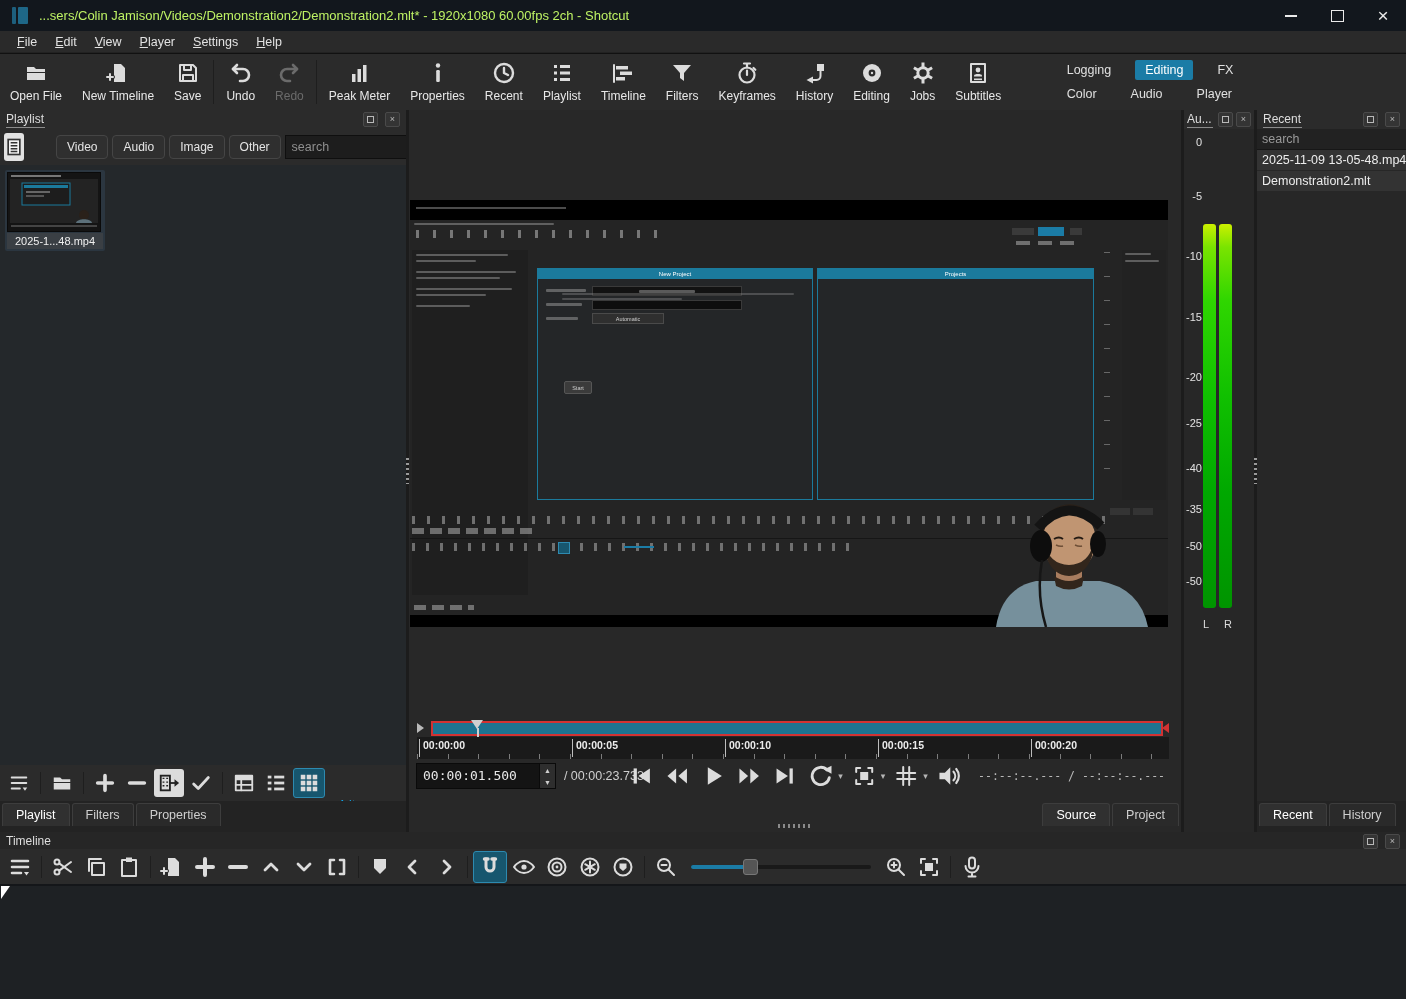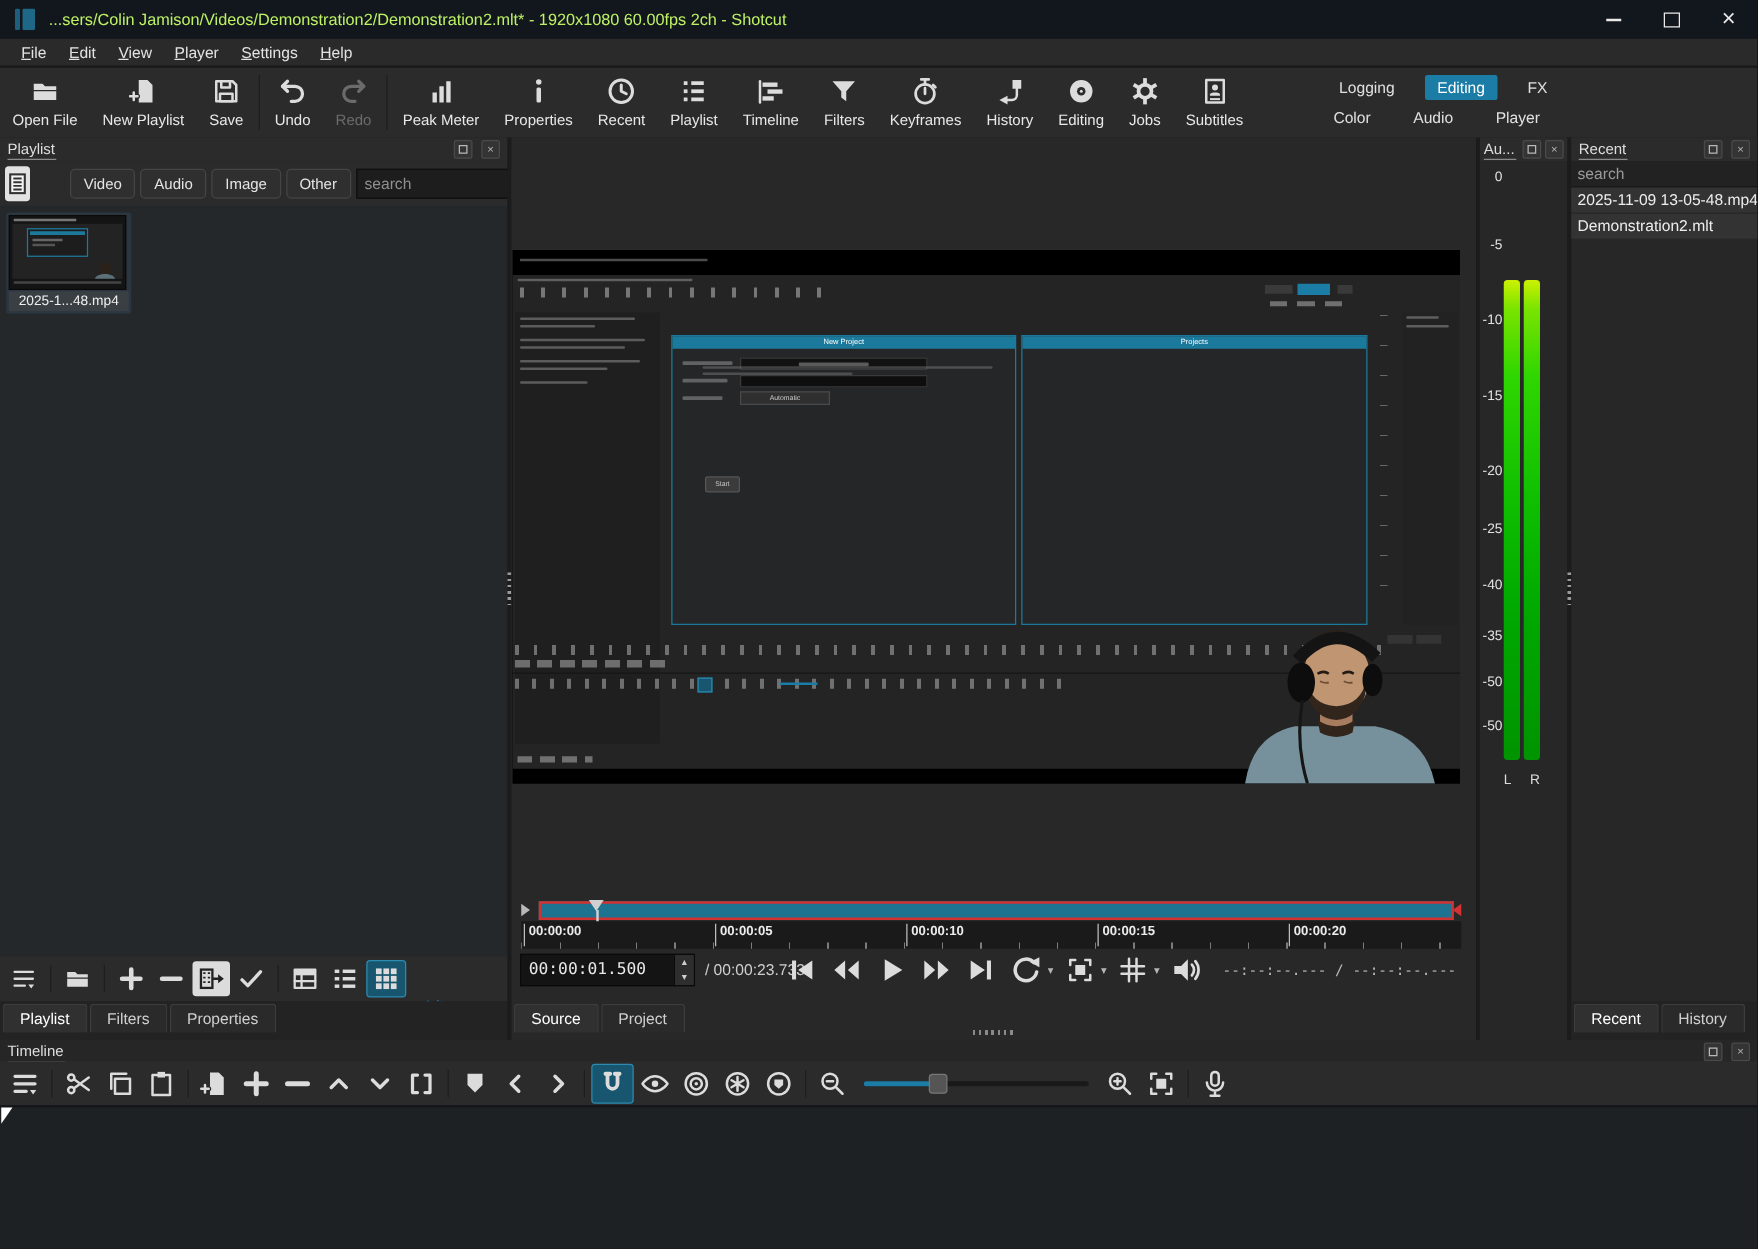--- a/index.html
+++ b/index.html
@@ -31,21 +31,21 @@
   .menu-item::first-letter{text-decoration:underline;}
 
   
   .toolbar{position:absolute;left:0;top:54px;width:100%;height:56px;background:#2b2b2b;
            display:flex;align-items:stretch;border-bottom:1px solid #202020;}
   .tool-btn{display:flex;flex-direction:column;align-items:center;justify-content:center;
             gap:4px;padding:2px 10px;font-size:12px;color:#e8e8e8;white-space:nowrap;}
   .tool-btn.dis{color:#6b6b6b;}
   .tsep{width:1px;background:#1e1e1e;margin:6px 2px;}
   .workspace{position:absolute;right:158px;top:0;height:100%;display:flex;flex-direction:column;justify-content:center;gap:4px;}
-  .ws-row{display:flex;justify-content:flex-end;gap:14px;}
+  .ws-row{display:flex;gap:14px;}
   .ws-btn{padding:3px 10px;font-size:12.5px;color:#e0e0e0;border-radius:2px;}
   .ws-btn.active{background:#1b7ca6;color:#fff;}
 
   
   .panel{position:absolute;top:110px;height:722px;background:#272727;box-sizing:border-box;}
   .ptitle{height:19px;display:flex;align-items:center;padding:0 6px;font-size:12px;color:#dedede;background:#2b2b2b;}
   .ptitle .t{border-bottom:1px solid #8b8b8b;padding:0 1px 1px 0;}
   .pbtns{margin-left:auto;display:flex;gap:7px;}
   .pbtn{width:13px;height:13px;background:#343434;border:1px solid #4a4a4a;border-radius:2px;
         display:flex;align-items:center;justify-content:center;color:#b9b9b9;font-size:9px;line-height:1;}
@@ -180,21 +180,21 @@
         <path class="fl" d="M3 6h7l2 2h9v3H3zM3 12h18v7H3z"></path>
       </svg>
     <span>Open File</span>
   </div>
   <div class="tool-btn">
     <svg class="ic" width="24" height="24" viewBox="0 0 24 24">
         <path class="fl" d="M8 3h7l4 4v14H8z"></path>
         <path d="M4 13v6M1 16h6" stroke="#2b2b2b" stroke-width="4"></path>
         <path d="M4 13v6M1 16h6"></path>
       </svg>
-    <span>New Playlist</span>
+    <span>New Timeline</span>
   </div>
   <div class="tool-btn">
     <svg class="ic" width="24" height="24" viewBox="0 0 24 24">
         <path d="M4 4h13l3 3v13H4z"></path>
         <path d="M8 4v5h7V4M7 14h10v6H7z"></path>
       </svg>
     <span>Save</span>
   </div>
   <div class="tsep"></div>
   <div class="tool-btn">
@@ -610,21 +610,21 @@
       <span class="trbtn">
           <svg class="ic" width="26" height="26" viewBox="0 0 24 24">
             <polygon class="fl" points="3,9 8,9 13,4 13,20 8,15 3,15"></polygon>
             <path d="M16 8a6 6 0 0 1 0 8M18.5 5.5a10 10 0 0 1 0 13"></path>
           </svg>
         </span>
     </div>
     <span class="sel-range">--:--:--.--- / --:--:--.---</span>
   </div>
 
-  <div class="bottom-tabs" style="background:transparent;">
+  <div class="bottom-tabs" style="background:transparent;justify-content:flex-end;">
     <span class="btab active">Source</span>
     <span class="btab">Project</span>
   </div>
   <span class="drag-dots"></span>
 </div>
 
 <div class="vsplit" style="left:1181px"></div>
 
 <div class="panel" id="audio-panel">
   <div class="ptitle" style="padding:0 3px;">

